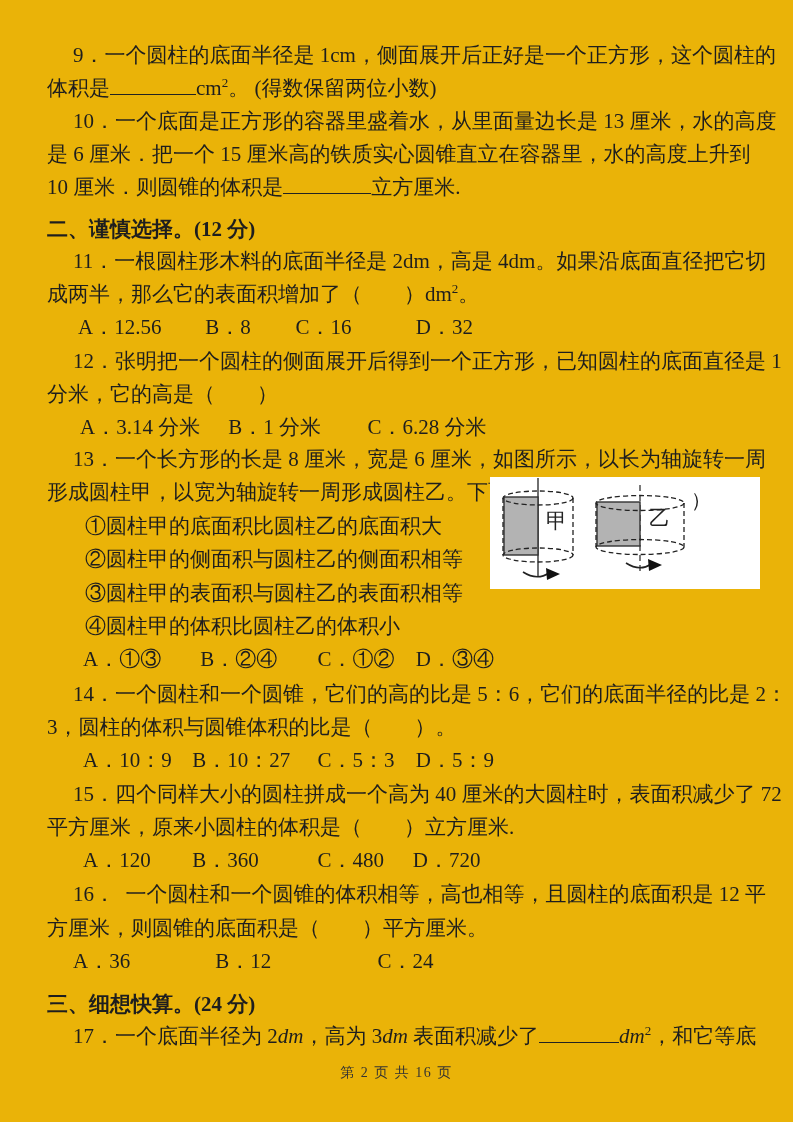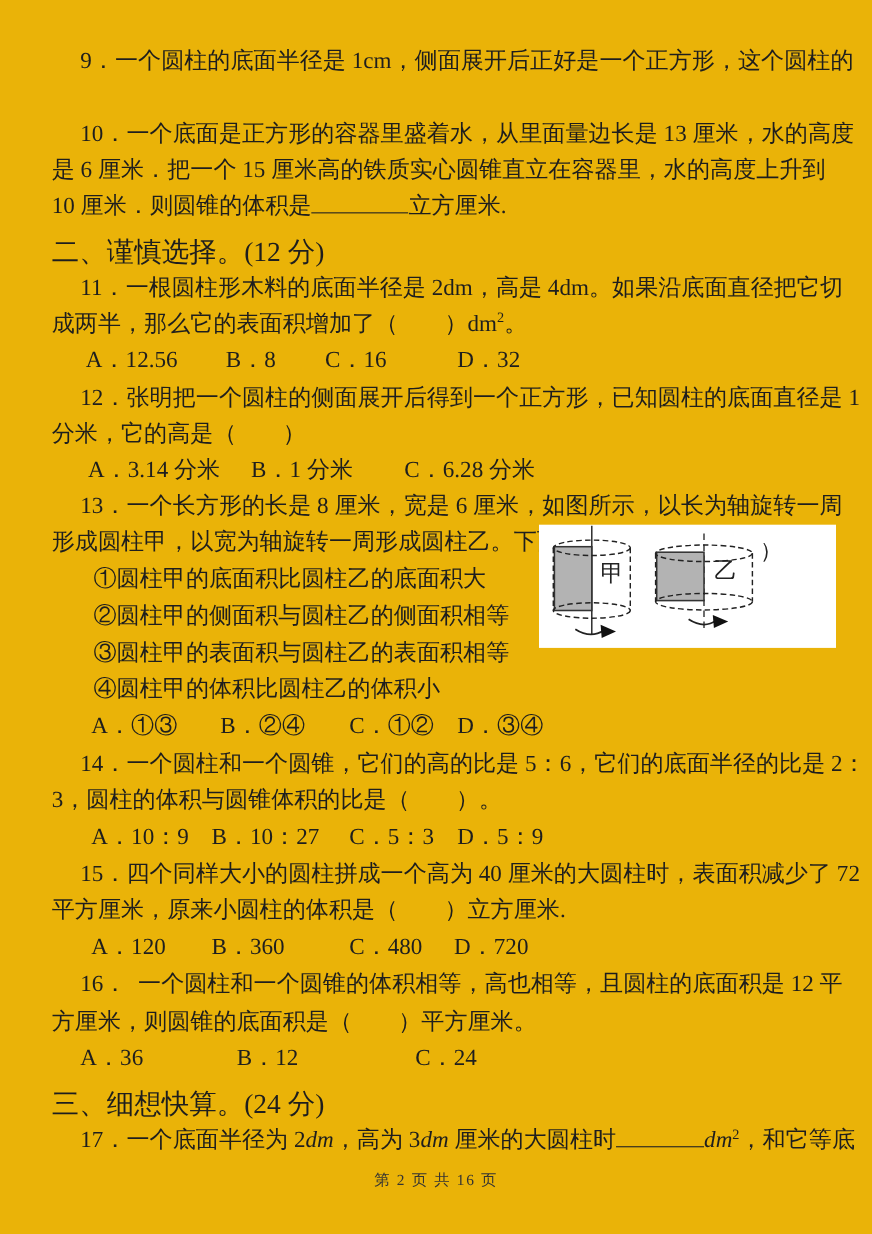--- a/index.html
+++ b/index.html
@@ -8,39 +8,40 @@
     font-family:"Liberation Serif","DejaVu Serif",serif;
     color:#1e1e1e;
   }
   .page { position:relative; width:793px; height:1122px; overflow:hidden; background:#eab308; }
   .doc  { position:absolute; left:47px; top:0; width:712px; }
   .blk  { position:absolute; left:0; width:712px; font-size:21px; line-height:33px; }
   .ln   { white-space:nowrap; }
   .qind { padding-left:26px; }          
   .items{ padding-left:38px; }          
   .opts .opt { display:inline-block; }
-  .heading { font-weight:normal; font-size:25px; }
+  .heading { font-weight:bold; font-size:21px; }
   sup { font-size:13px; line-height:0; }
   .blank { display:inline-block; border-bottom:1.6px solid #222; height:19px; vertical-align:baseline; }
   .w86 { width:86px; } .w88 { width:88px; } .w80 { width:80px; }
   .ital { font-style:italic;margin-top:20px; }
   .footer {
     position:absolute; left:0; top:1064px; width:793px;
     text-align:center; font-size:14px; letter-spacing:1.5px; color:#333;
   }
   .figure { position:absolute; left:490px; top:477px; width:270px; height:112px; background:#fff; }
 </style>
 </head>
 <body>
 
 <div class="page">
   <div class="doc">
 
     <div class="blk" style="top:39px">
       <div class="ln qind">9．一个圆柱的底面半径是 1cm，侧面展开后正好是一个正方形，这个圆柱的</div>
+      <div class="ln"><span>体积是</span><span class="blank w86"></span><span>cm</span><sup>2</sup><span>。 (得数保留两位小数)</span></div>
     </div>
 
     <div class="blk" style="top:105px">
       <div class="ln qind">10．一个底面是正方形的容器里盛着水，从里面量边长是 13 厘米，水的高度</div>
       <div class="ln">是 6 厘米．把一个 15 厘米高的铁质实心圆锥直立在容器里，水的高度上升到</div>
       <div class="ln"><span>10 厘米．则圆锥的体积是</span><span class="blank w88"></span><span>立方厘米.</span></div>
     </div>
 
     <div class="blk heading" style="top:213px">二、谨慎选择。(12 分)</div>
 
@@ -108,21 +109,21 @@
       <div class="ln opts" style="padding-left:26px">
         <span class="opt" style="width:137px">A．36</span>
         <span class="opt" style="width:157px">B．12</span>
         <span class="opt">C．24</span>
       </div>
     </div>
 
     <div class="blk heading" style="top:988px">三、细想快算。(24 分)</div>
 
     <div class="blk" style="top:1020px">
-      <div class="ln qind"><span>17．一个底面半径为 2</span><span class="ital">dm</span><span>，高为 3</span><span class="ital">dm</span><span> 厘米的大圆柱时</span><span class="blank w80"></span><span class="ital">dm</span><sup>2</sup><span>，和它等底</span></div>
+      <div class="ln qind"><span>17．一个底面半径为 2</span><span class="ital">dm</span><span>，高为 3</span><span class="ital">dm</span><span> 表面积减少了</span><span class="blank w80"></span><span class="ital">dm</span><sup>2</sup><span>，和它等底</span></div>
     </div>
   </div>
 
   <div class="figure">
     <svg width="270" height="112" viewBox="0 0 270 112">
 
       <text x="201" y="30" font-size="20" fill="#222">）</text>
 
       <g>
         <line x1="48" y1="1" x2="48" y2="100" stroke="#222" stroke-width="1.3"></line>

